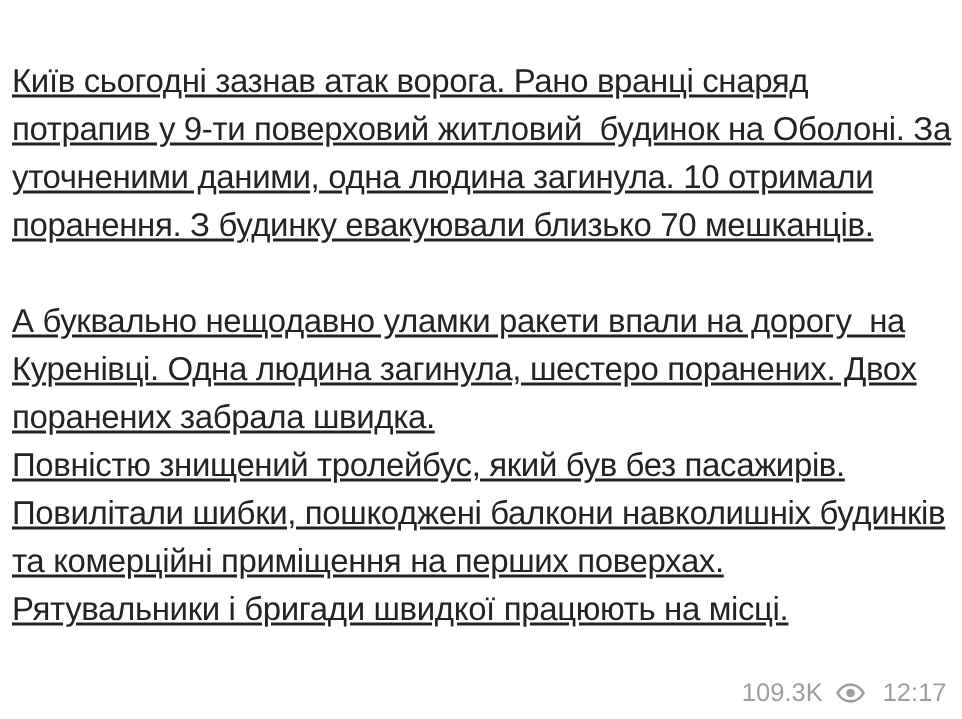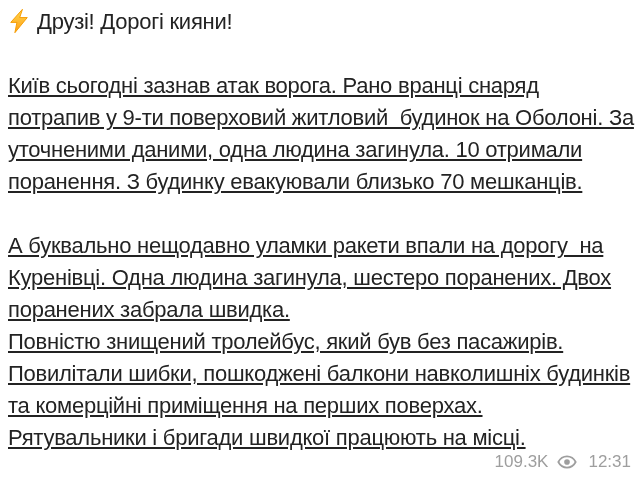--- a/index.html
+++ b/index.html
@@ -61,29 +61,20 @@
   }
   .eye-icon svg { width: 20px; height: 20px; }
 </style>
 </head>
 <body>
 
 <div class="page">
 
   <div class="msg-text">
 
-    <div class="title-line"><span class="bolt-icon"><svg viewBox="0 0 32 36" width="22" height="26" aria-hidden="true">
-        <defs>
-          <linearGradient id="boltGrad" x1="0" y1="0" x2="0" y2="1">
-            <stop offset="0" stop-color="#ffd94d"></stop>
-            <stop offset="1" stop-color="#ff9d17"></stop>
-          </linearGradient>
-        </defs>
-        <polygon points="21,1 4,20 13,20 10,35 28,13 17,13" fill="url(#boltGrad)" stroke="#f59b00" stroke-width="1.4" stroke-linejoin="round"></polygon>
-      </svg></span><span>Друзі! Дорогі кияни!</span></div>
 
     <p class="para">Київ сьогодні зазнав атак ворога. Рано вранці снаряд
 потрапив у 9-ти поверховий житловий  будинок на Оболоні. За
 уточненими даними, одна людина загинула. 10 отримали
 поранення. З будинку евакуювали близько 70 мешканців.</p>
 
     <p class="para">А буквально нещодавно уламки ракети впали на дорогу  на
 Куренівці. Одна людина загинула, шестеро поранених. Двох
 поранених забрала швидка.
 Повністю знищений тролейбус, який був без пасажирів.
@@ -94,16 +85,16 @@
   </div>
 
   <div class="meta">
     <span>109.3K</span>
     <span class="eye-icon">
       <svg viewBox="0 0 24 24" aria-hidden="true">
         <path d="M12 5.3 C7.1 5.3 3.3 8.7 1.6 12 C3.3 15.3 7.1 18.7 12 18.7 C16.9 18.7 20.7 15.3 22.4 12 C20.7 8.7 16.9 5.3 12 5.3 Z" fill="none" stroke="#9e9e9e" stroke-width="2.1"></path>
         <circle cx="12" cy="12" r="3.4" fill="#9e9e9e"></circle>
       </svg>
     </span>
-    <span>12:31</span>
+    <span>12:17</span>
   </div>
 
 </div>
 
 </body></html>

